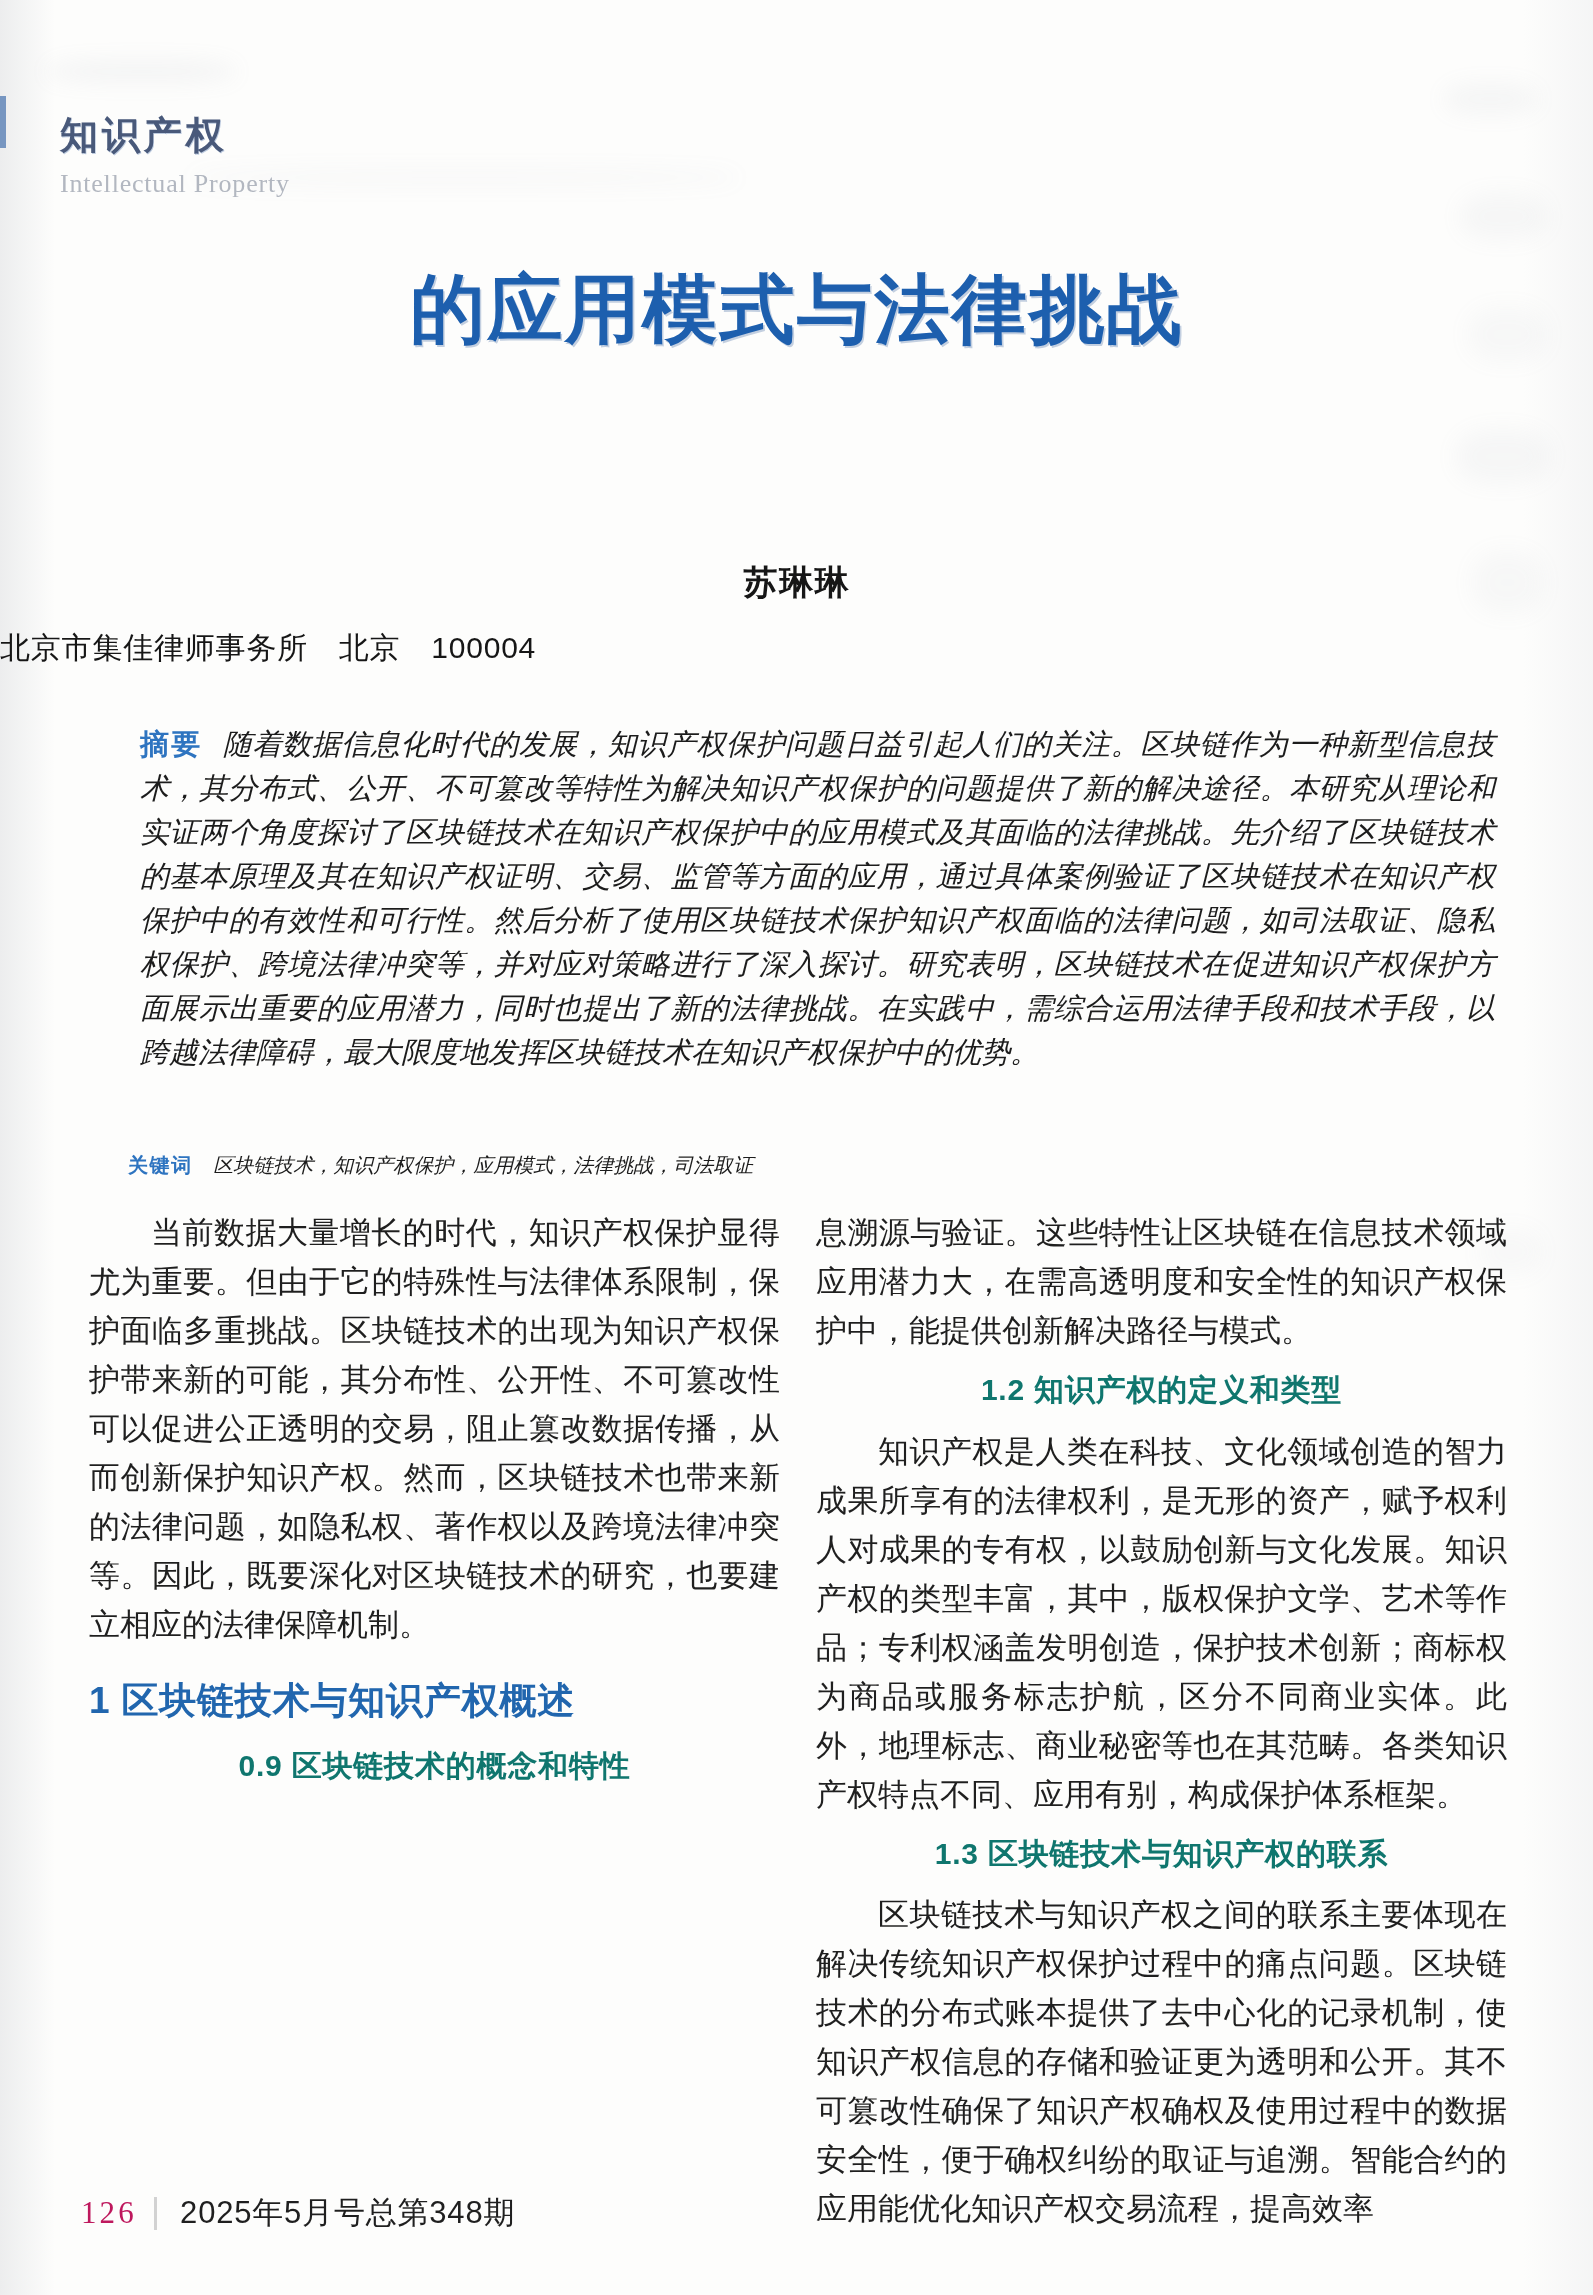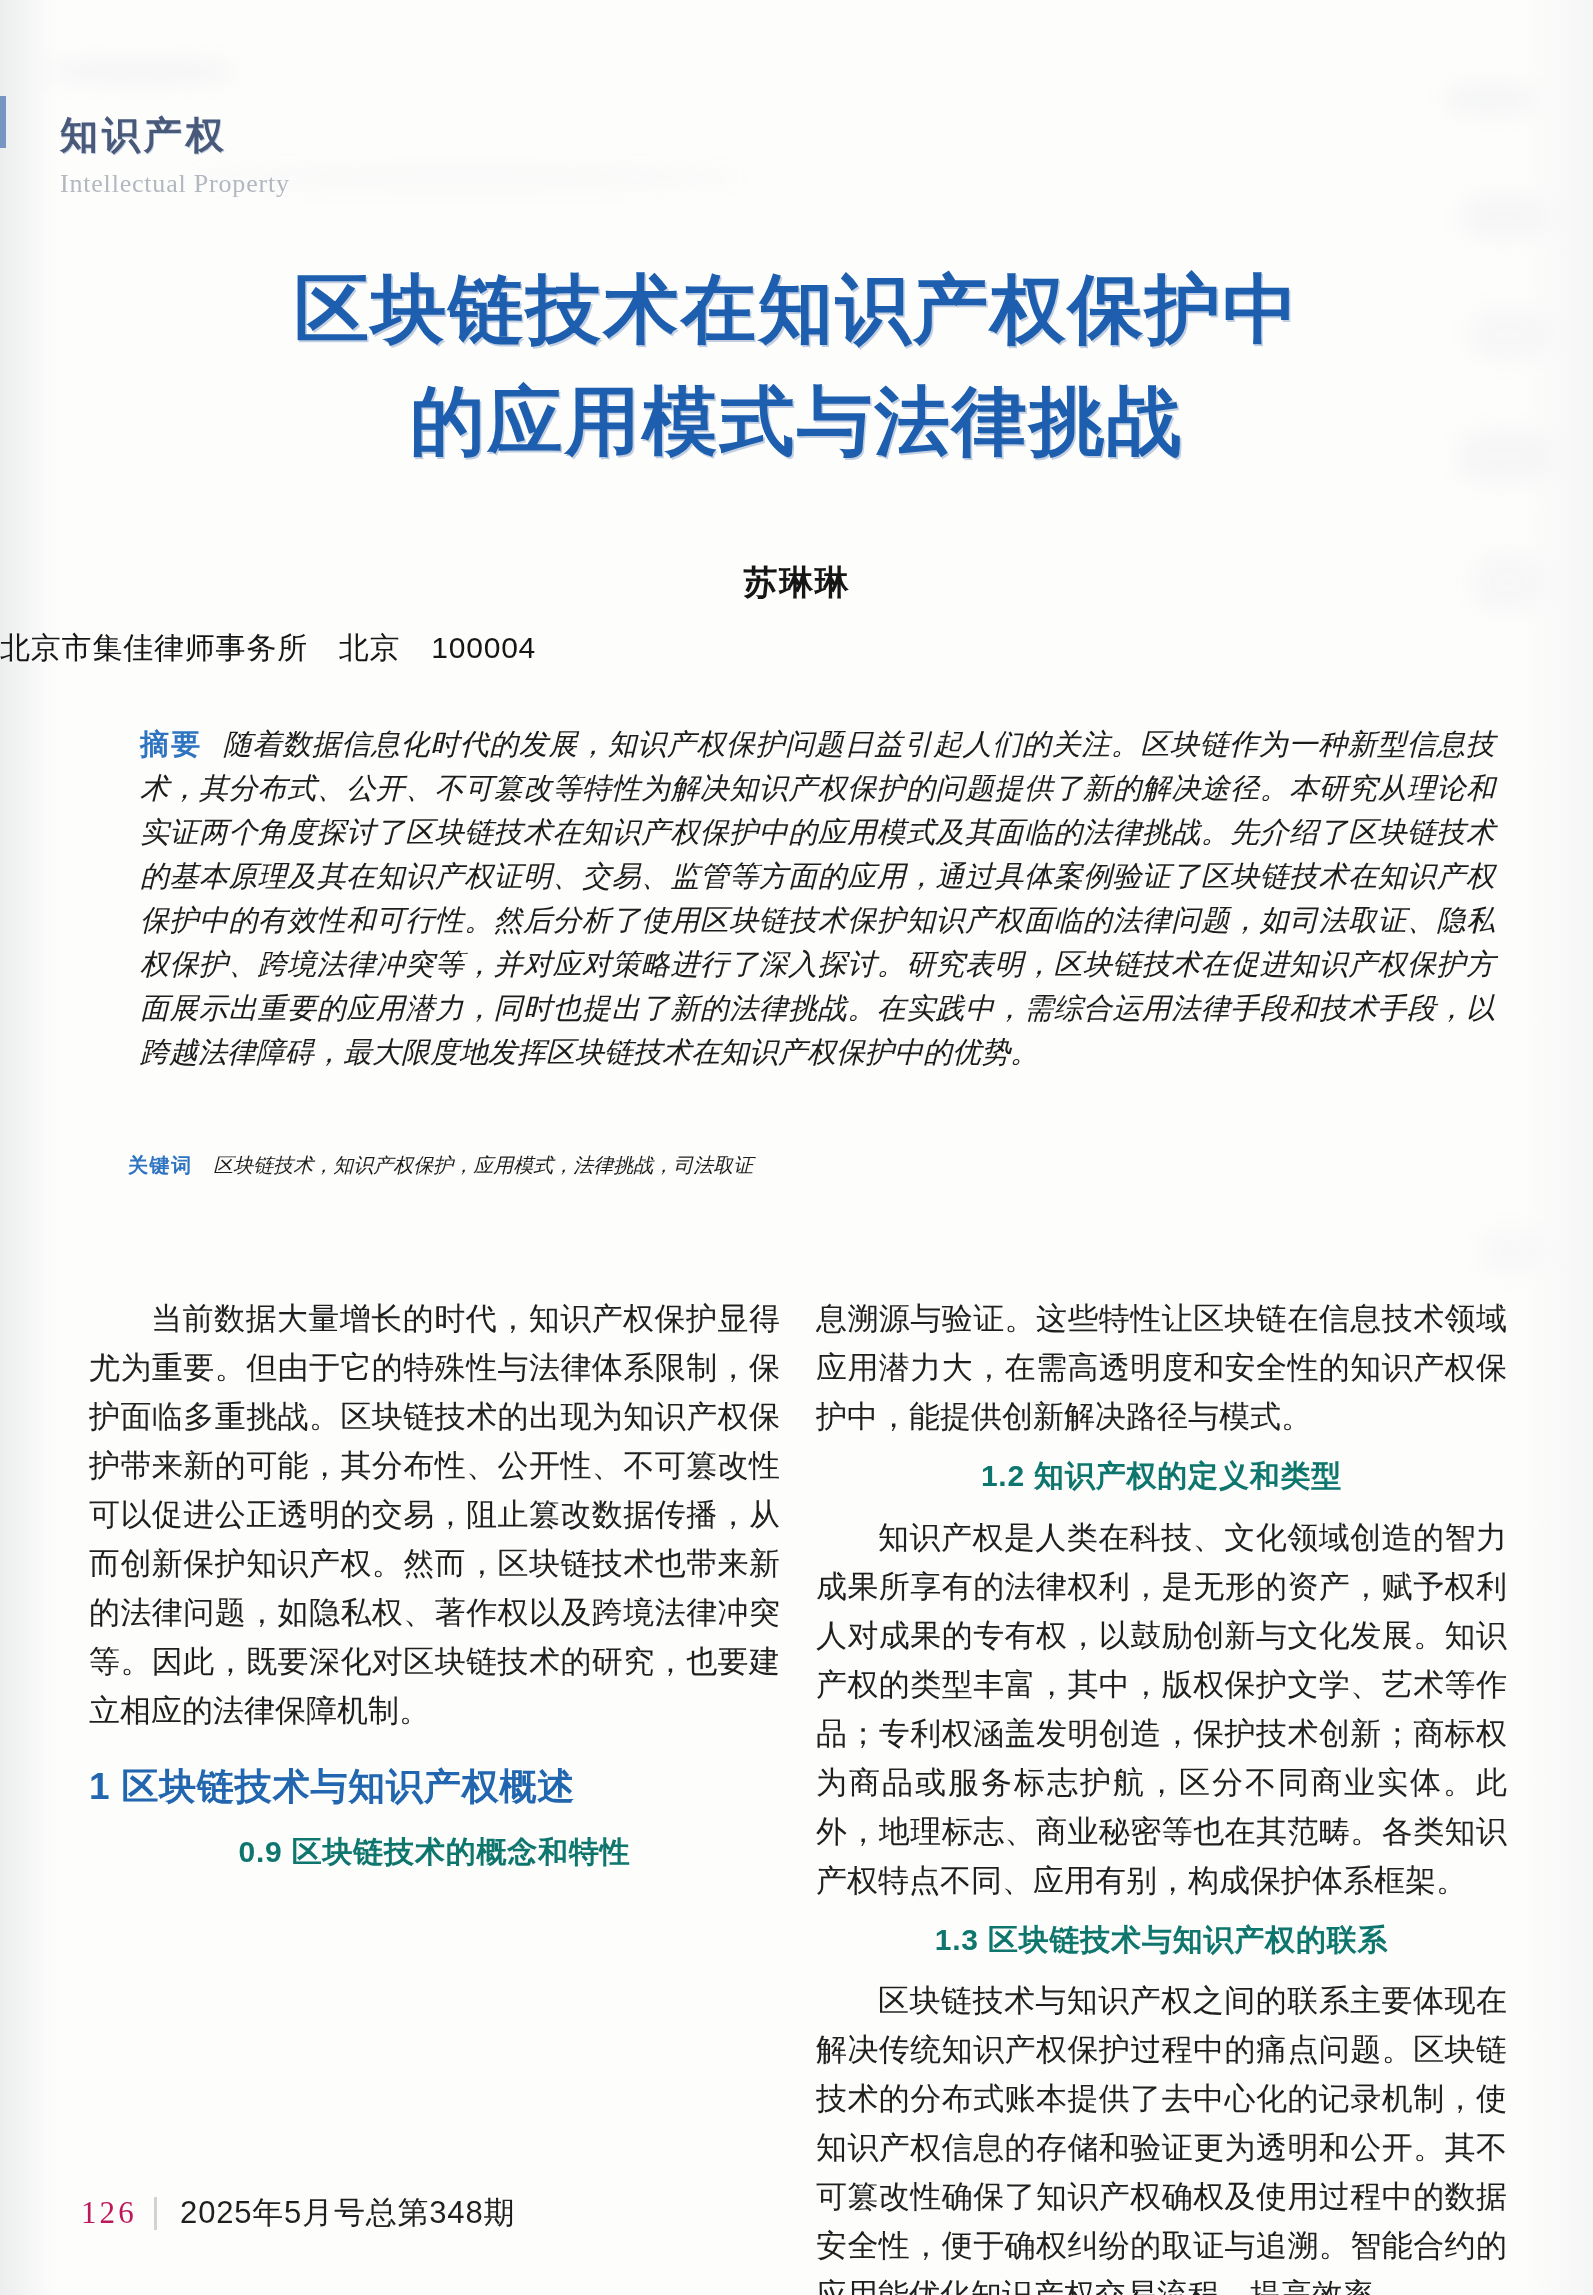--- a/index.html
+++ b/index.html
@@ -53,21 +53,21 @@
     font-style:normal;
     font-family:"Liberation Sans", sans-serif;
     font-weight:bold;color:#2e74c0;
     margin-right:20.5px;letter-spacing:1.6px;
   }
   .keywords{
     position:absolute;left:128px;width:1355px;top:1143px;
     font-size:20px;line-height:44px;color:#1c1c1c;
   }
 
-  .col{position:absolute;top:1294px;width:691px;font-size:31px;line-height:49px;text-align:justify;color:#1f1f1f;}
+  .col{position:absolute;top:1208px;width:691px;font-size:31px;line-height:49px;text-align:justify;color:#1f1f1f;}
   .col-left{left:89px;}
   .col-right{left:816px;}
   .body-para{margin:0;text-indent:2em;}
   .body-para.no-indent{text-indent:0;}
   .h1{
     font-family:"Liberation Sans", sans-serif;font-weight:bold;
     font-size:37px;color:#2166ae;letter-spacing:0.8px;
     margin:28px 0 20.5px 0;line-height:47px;text-indent:0;text-align:left;
   }
   .h2{
@@ -96,21 +96,20 @@
   <div class="ghost" style="left:1479px;top:1228px;width:63px;height:47px;opacity:.05;"></div>
 
   <div class="edge-mark"></div>
 
   <div class="journal-header">
     <div class="journal-cn">知识产权</div>
     <div class="journal-en">Intellectual Property</div>
   </div>
 
   <div class="article-title">
-    <div>区块链技术在知识产权保护中</div>
     <div>的应用模式与法律挑战</div>
   </div>
 
   <div class="author">苏琳琳</div>
   <div class="affiliation">北京市集佳律师事务所　北京　100004</div>
 
   <div class="abstract">
     <span class="inline-label">摘要</span><span class="abstract-text">随着数据信息化时代的发展，知识产权保护问题日益引起人们的关注。区块链作为一种新型信息技术，其分布式、公开、不可篡改等特性为解决知识产权保护的问题提供了新的解决途径。本研究从理论和实证两个角度探讨了区块链技术在知识产权保护中的应用模式及其面临的法律挑战。先介绍了区块链技术的基本原理及其在知识产权证明、交易、监管等方面的应用，通过具体案例验证了区块链技术在知识产权保护中的有效性和可行性。然后分析了使用区块链技术保护知识产权面临的法律问题，如司法取证、隐私权保护、跨境法律冲突等，并对应对策略进行了深入探讨。研究表明，区块链技术在促进知识产权保护方面展示出重要的应用潜力，同时也提出了新的法律挑战。在实践中，需综合运用法律手段和技术手段，以跨越法律障碍，最大限度地发挥区块链技术在知识产权保护中的优势。</span>
   </div>
 

